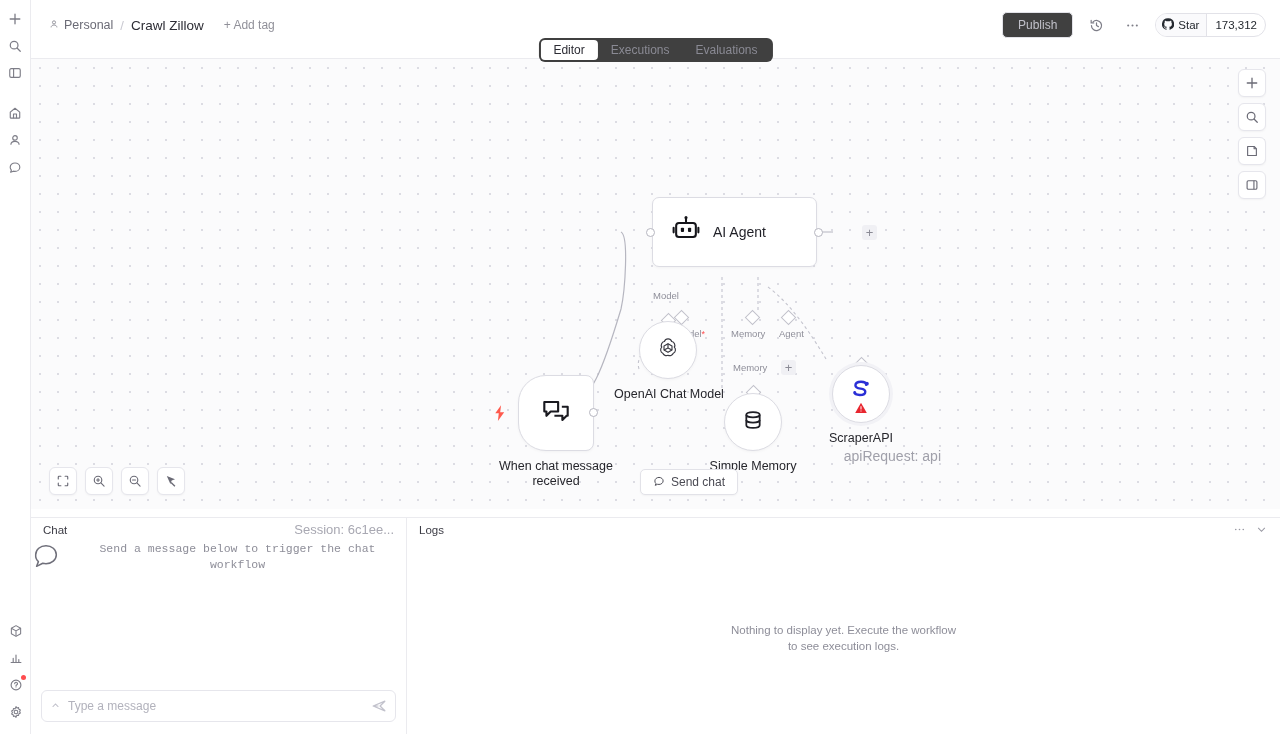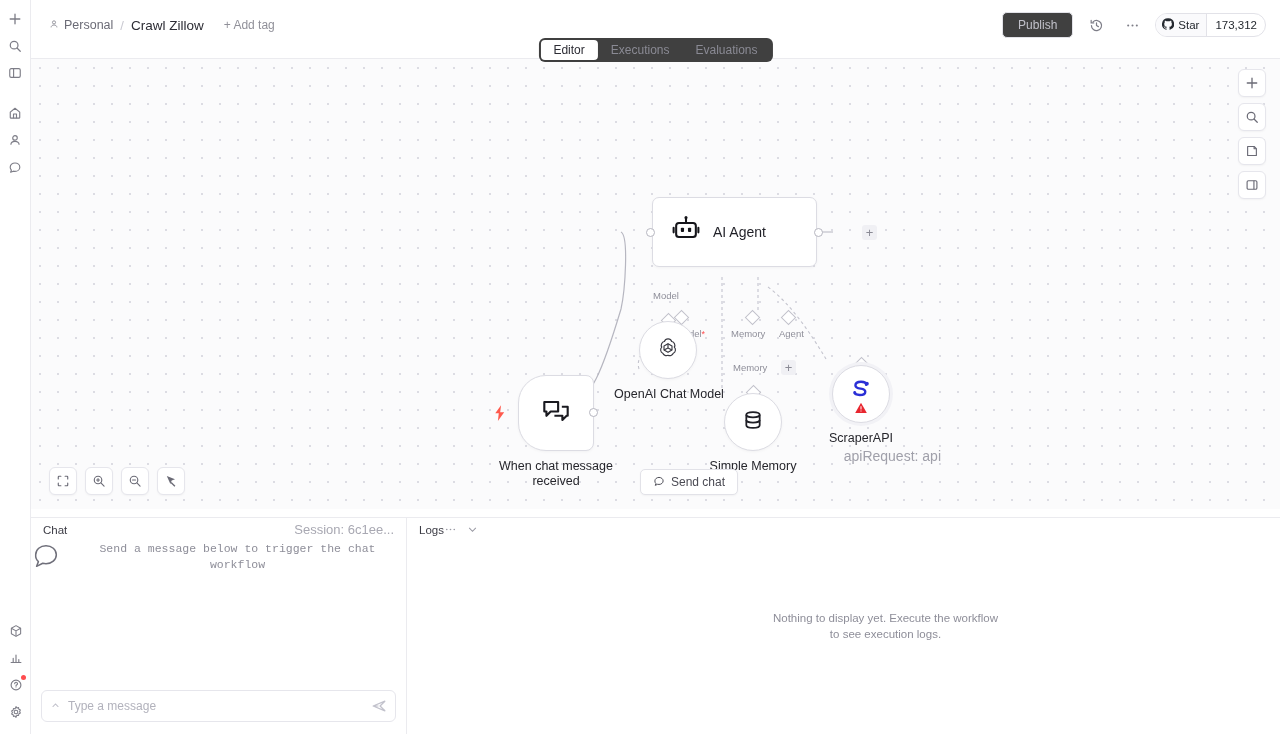--- a/index.html
+++ b/index.html
@@ -181,21 +181,21 @@
     display: flex; align-items: center; padding: 0 8px 0 6px; background: #fff;
   }
   .chat-caret { color: #c2c2cc; font-size: 9px; width: 14px; text-align: center; }
   .chat-input {
     flex: 1; border: none; outline: none; font-size: 12px; color: #33333b;
     font-family: "Liberation Sans", sans-serif; background: transparent; padding-left: 6px;
   }
   .chat-input::placeholder { color: #b2b2bc; }
   .send-btn { color: #c2c2cc; cursor: pointer; display: flex; align-items: center; }
 
-  .logs-panel { flex: 1; display: flex; flex-direction: row; position: relative; }
+  .logs-panel { flex: 1; display: flex; flex-direction: column; position: relative; }
   .logs-body { flex: 1; display: flex; align-items: center; justify-content: center; }
   .logs-empty-txt { font-size: 11.5px; color: #8e8e99; text-align: center; line-height: 16px; max-width: 230px; }
   .logs-head-tools { margin-left: auto; display: flex; align-items: center; gap: 9px; color: #9a9aa4; }
   .lhb { cursor: pointer; display: flex; align-items: center; }
 </style>
 </head>
 <body>
 
 <div id="app">
 

